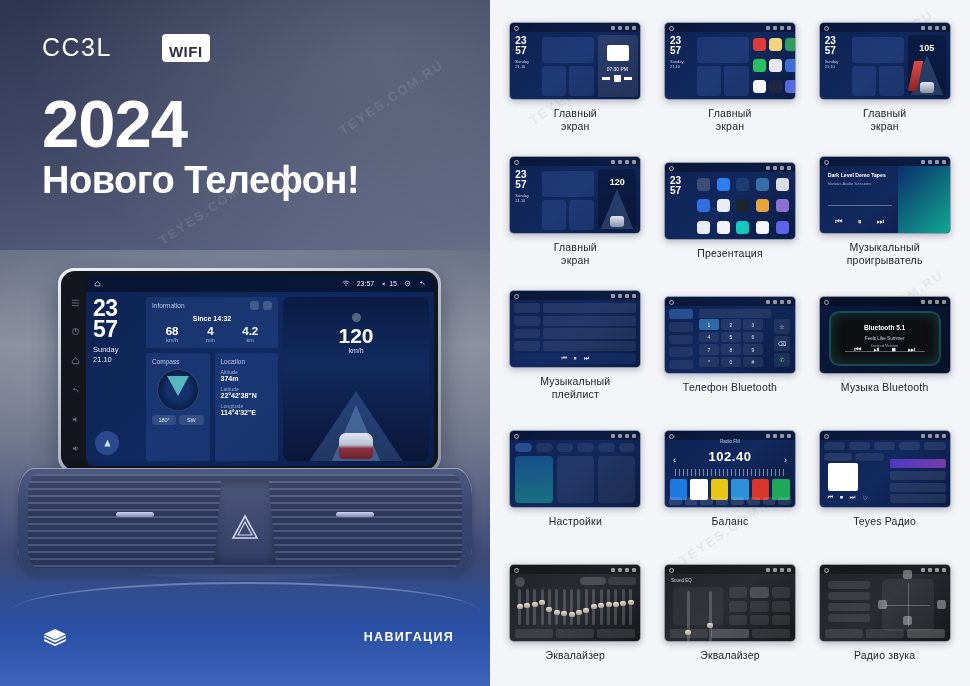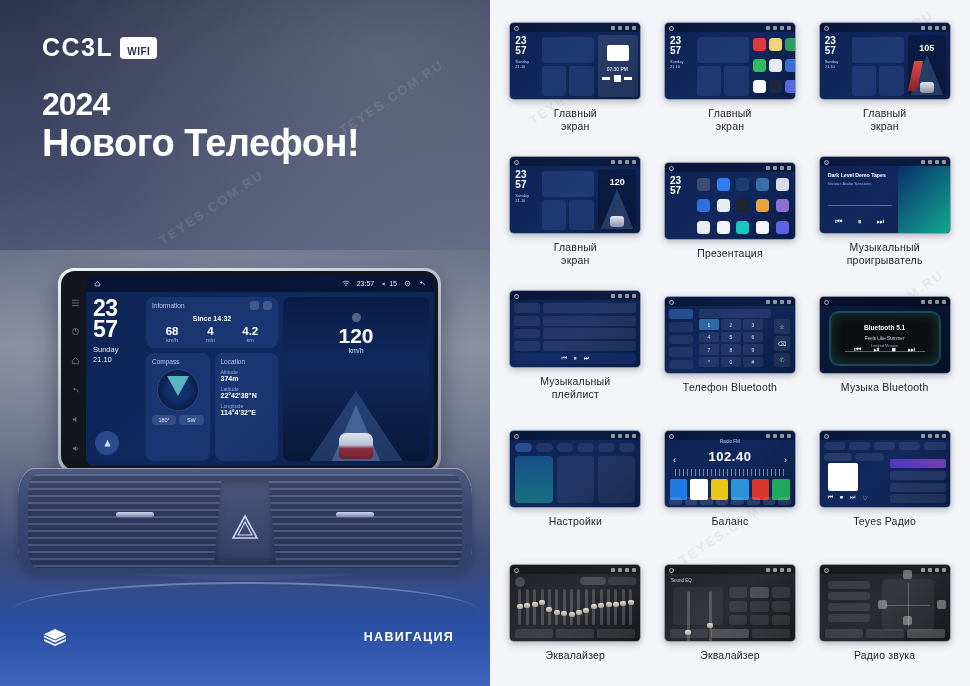--- a/index.html
+++ b/index.html
@@ -26,28 +26,28 @@
   .hero-bottom-glow{
     position:absolute; left:0; right:0; bottom:0; height:120px;
     background:linear-gradient(180deg, rgba(40,70,150,0) 0%, #2a51a8 55%, #3f67bd 100%);
     opacity:.95;
   }
   .wm { position:absolute; color:rgba(255,255,255,.10); font-size:13px; letter-spacing:2px;
         transform:rotate(-34deg); white-space:nowrap; pointer-events:none; font-weight:700;}
 
   
   .brand { position:absolute; left:42px; top:33px; display:flex; align-items:center; gap:7px; }
-  .brand-name { color:#fff; font-size:25px; font-weight:700; letter-spacing:1.5px; }
+  .brand-name { color:#fff; font-size:25px; font-weight:400; letter-spacing:1.5px; }
   .brand-badge {
-    background:#fff; color:#2b3048; font-size:10px; font-weight:700;
-    padding:9px 7px 2px; border-radius:4px; letter-spacing:.5px;
+    background:#fff; color:#2b3048; font-size:15px; font-weight:700;
+    padding:9px 7px 2px; border-radius:4px; letter-spacing:.5px;margin-left:43px;
   }
 
   .hero-title { position:absolute; left:42px; top:88px; color:#fff; }
-  .hero-year { font-size:32px; font-weight:700; line-height:1.06; letter-spacing:-1px; }
+  .hero-year { font-size:67px; font-weight:700; line-height:1.06; letter-spacing:-1px; }
   .hero-l1, .hero-l2 { font-size:38px; font-weight:700; line-height:1.12; letter-spacing:-.5px; }
 
   
   .hero-navlabel {
     position:absolute; right:36px; bottom:42px; color:#fff;
     font-size:12.5px; font-weight:700; letter-spacing:1.3px;
   }
   .layers-icon { position:absolute; left:42px; bottom:35px; width:26px; height:24px; }
 
   
@@ -114,21 +114,21 @@
               background:rgba(4,10,28,.55); }
   .hu-status .sp{ flex:1; }
   .hu-status .si{ color:#e8edf8; font-size:7px; display:flex; align-items:center; gap:2px; }
   .hu-body{ flex:1; display:flex; padding:5px; gap:5px; }
   .hu-left{ width:50px; color:#fff; padding:1px 2px; position:relative; }
   .hu-clock{ font-size:23px; font-weight:600; line-height:.92; letter-spacing:-.5px; }
   .hu-day{ font-size:7.5px; margin-top:5px; line-height:1.25; color:#dfe6f6; }
   .hu-ablt{ position:absolute; left:4px; bottom:6px; width:24px;height:24px;border-radius:50%;
             background:rgba(90,130,220,.38); display:flex;align-items:center;justify-content:center; }
   .hu-mid{ width:132px; display:flex; flex-direction:column; gap:5px; }
-  .card{ background:rgba(70,110,200,.20); border-radius:8px; padding:5px 6px; position:relative; }
+  .card{ background:rgba(70,110,200,.20); border-radius:2px; padding:5px 6px; position:relative; }
   .card-title{ font-size:6.5px; color:#b9c8ea; }
   .info-since{ text-align:center; font-size:7px; color:#fff; font-weight:700; margin:6px 0 3px; }
   .info-row{ display:flex; justify-content:space-around; text-align:center; }
   .info-v{ font-size:11.5px; color:#fff; font-weight:600; }
   .info-u{ font-size:5.5px; color:#9fb2dd; }
   .card-ico{ position:absolute; right:6px; top:4px; display:flex; gap:4px; }
   .dot-ico{ width:9px;height:9px;border-radius:3px;background:rgba(255,255,255,.18); }
   .hu-mid-row{ display:flex; gap:5px; flex:1; }
   .compass{ flex:1; }
   .compass-rose{ width:42px;height:42px;border-radius:50%;margin:4px auto 0;

